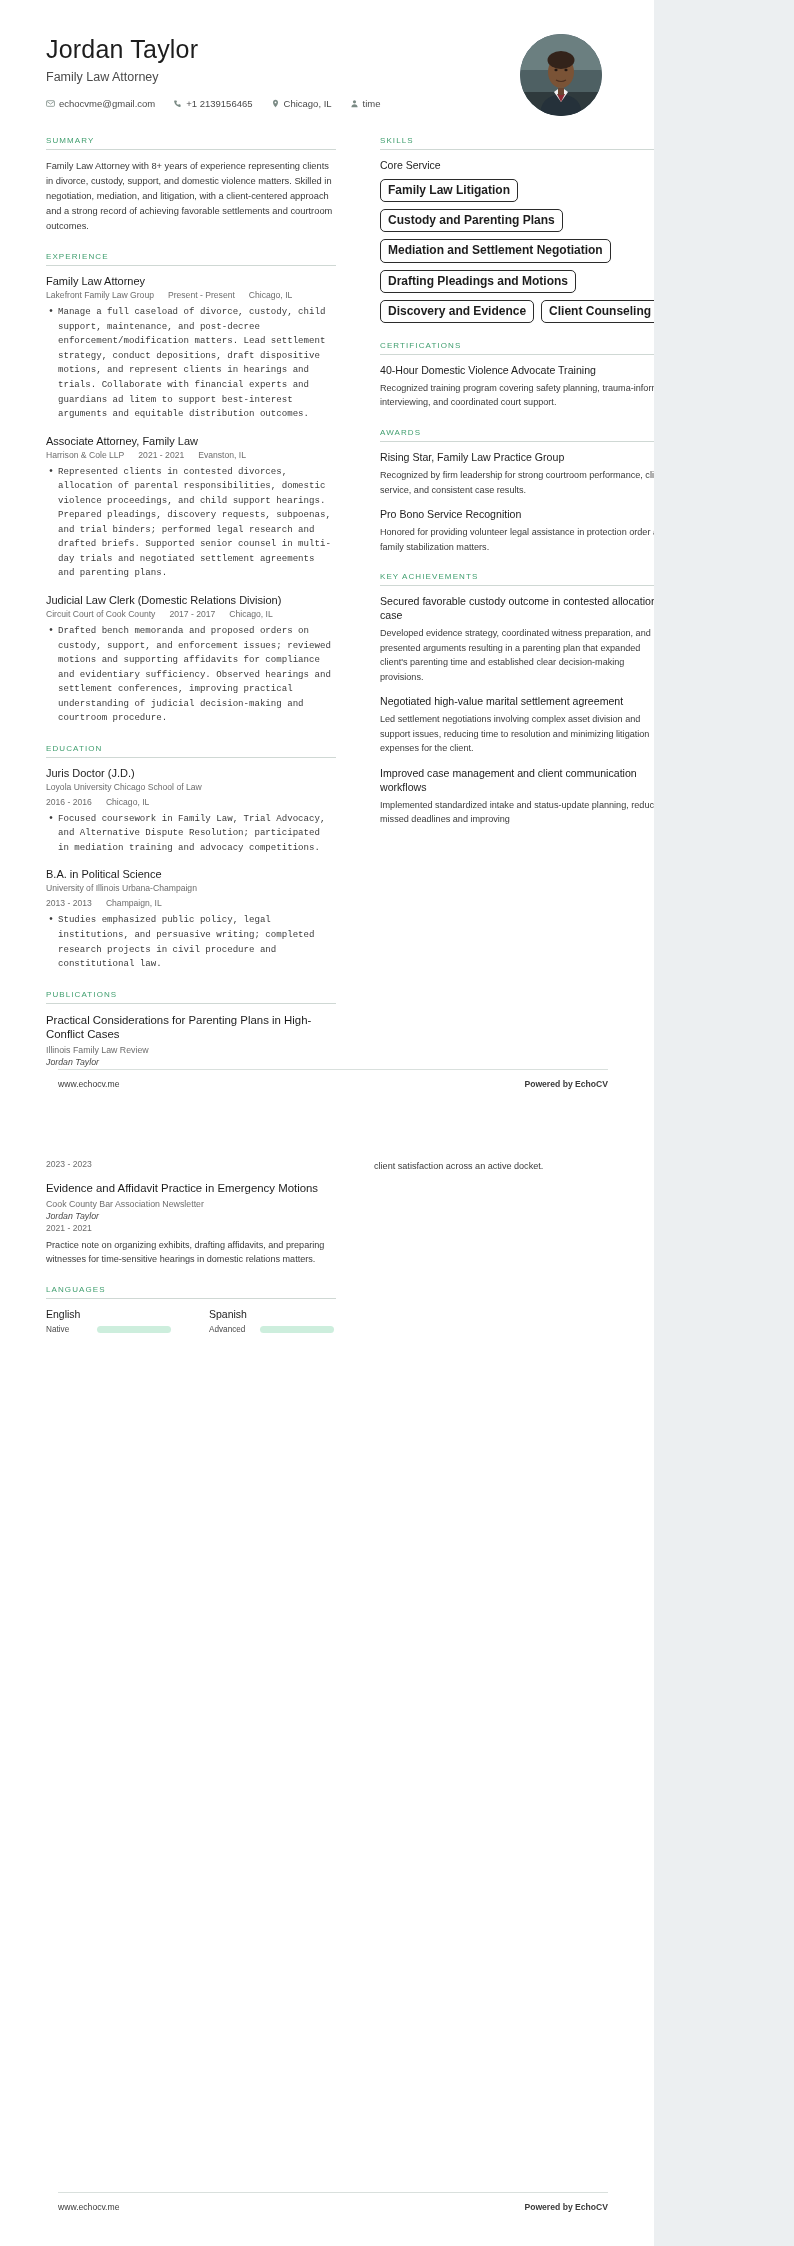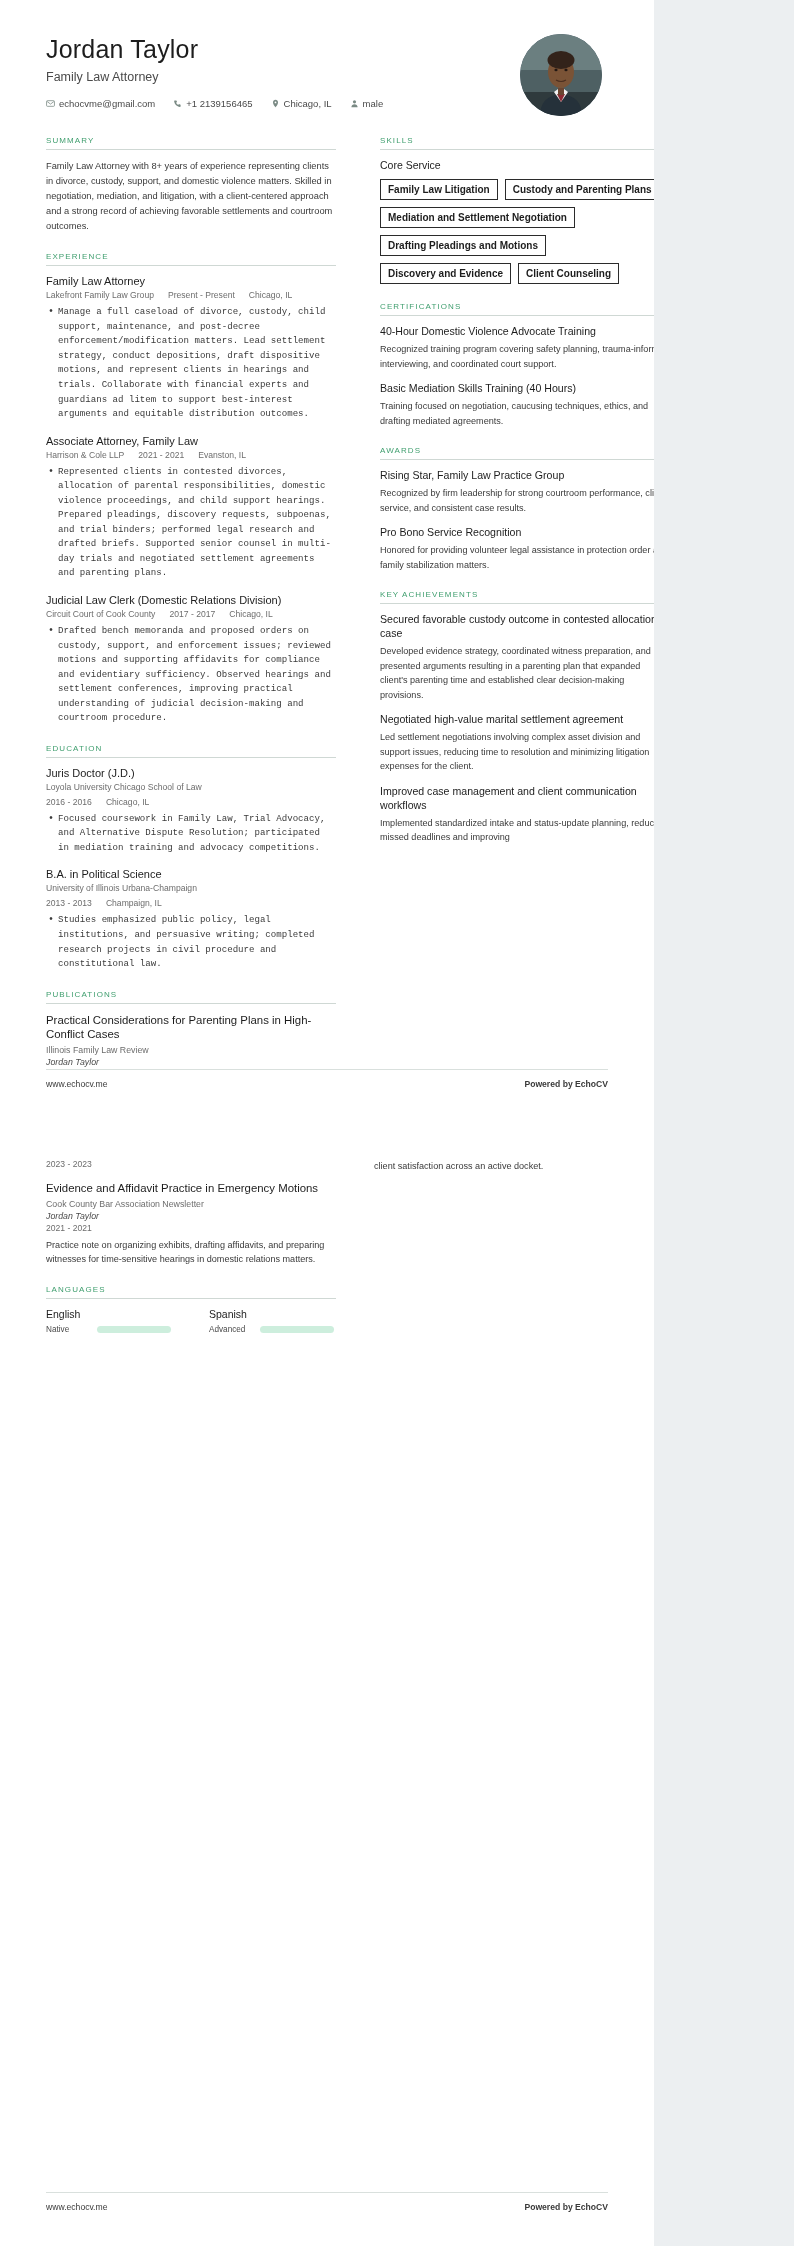--- a/index.html
+++ b/index.html
@@ -154,23 +154,23 @@
 
   
   .skills-group-label {
     font-size: 10.5px;
     color: #1d1d1d;
     margin-bottom: 8px;
   }
   .chips { display: flex; flex-wrap: wrap; gap: 7px; }
   .chip {
     border: 1px solid #2b2b2b;
-    border-radius: 0;
+    border-radius: 5px;
     padding: 4px 7px;
-    font-size: 10px;
+    font-size: 12px;
     font-weight: bold;
     color: #1d1d1d;
     background: #fff;
     line-height: 1.1;
     white-space: nowrap;
   }
 
   .entry { margin-bottom: 11px; }
   .entry-title {
     font-size: 10.6px;
@@ -200,21 +200,21 @@
   }
   .bar-fill {
     height: 100%;
     border-radius: 4px;
     background: #4caf7d;
   }
 
   
   .footer {
     position: absolute;
-    left: 46px; right: 46px;
+    left: 58px; right: 46px;
     bottom: 34px;
     padding-top: 9px;
     border-top: 1px solid #d9e0dd;
     display: flex;
     justify-content: space-between;
     font-size: 8.6px;
     color: #3a3a3a;
   }
   .footer .pw { font-weight: bold; }
 
@@ -262,21 +262,21 @@
           </span>
           <span>Chicago, IL</span>
         </div>
         <div class="contact-item">
           <span class="ci-icon">
             <svg viewBox="0 0 16 16">
                 <circle cx="8" cy="5" r="2.8" fill="currentColor"></circle>
                 <path d="M2.5 14.5c0-3 2.5-5 5.5-5s5.5 2 5.5 5z" fill="currentColor"></path>
               </svg>
           </span>
-          <span>male</span>
+          <span>time</span>
         </div>
       </div>
     </div>
 
     <div class="avatar">
       <svg viewBox="0 0 82 82" preserveAspectRatio="xMidYMid slice">
         <defs>
           <clipPath id="avclip">
               <circle cx="41" cy="41" r="41"></circle>
             </clipPath>
@@ -406,24 +406,20 @@
           <span class="chip">Client Counseling</span>
         </div>
       </div>
 
       <div class="sec">
         <div class="sec-title">CERTIFICATIONS</div>
         <div class="entry">
           <div class="entry-title">40-Hour Domestic Violence Advocate Training</div>
           <p class="entry-desc">Recognized training program covering safety planning, trauma-informed interviewing, and coordinated court support.</p>
         </div>
-        <div class="entry">
-          <div class="entry-title">Basic Mediation Skills Training (40 Hours)</div>
-          <p class="entry-desc">Training focused on negotiation, caucusing techniques, ethics, and drafting mediated agreements.</p>
-        </div>
       </div>
 
       <div class="sec">
         <div class="sec-title">AWARDS</div>
         <div class="entry">
           <div class="entry-title">Rising Star, Family Law Practice Group</div>
           <p class="entry-desc">Recognized by firm leadership for strong courtroom performance, client service, and consistent case results.</p>
         </div>
         <div class="entry">
           <div class="entry-title">Pro Bono Service Recognition</div>

